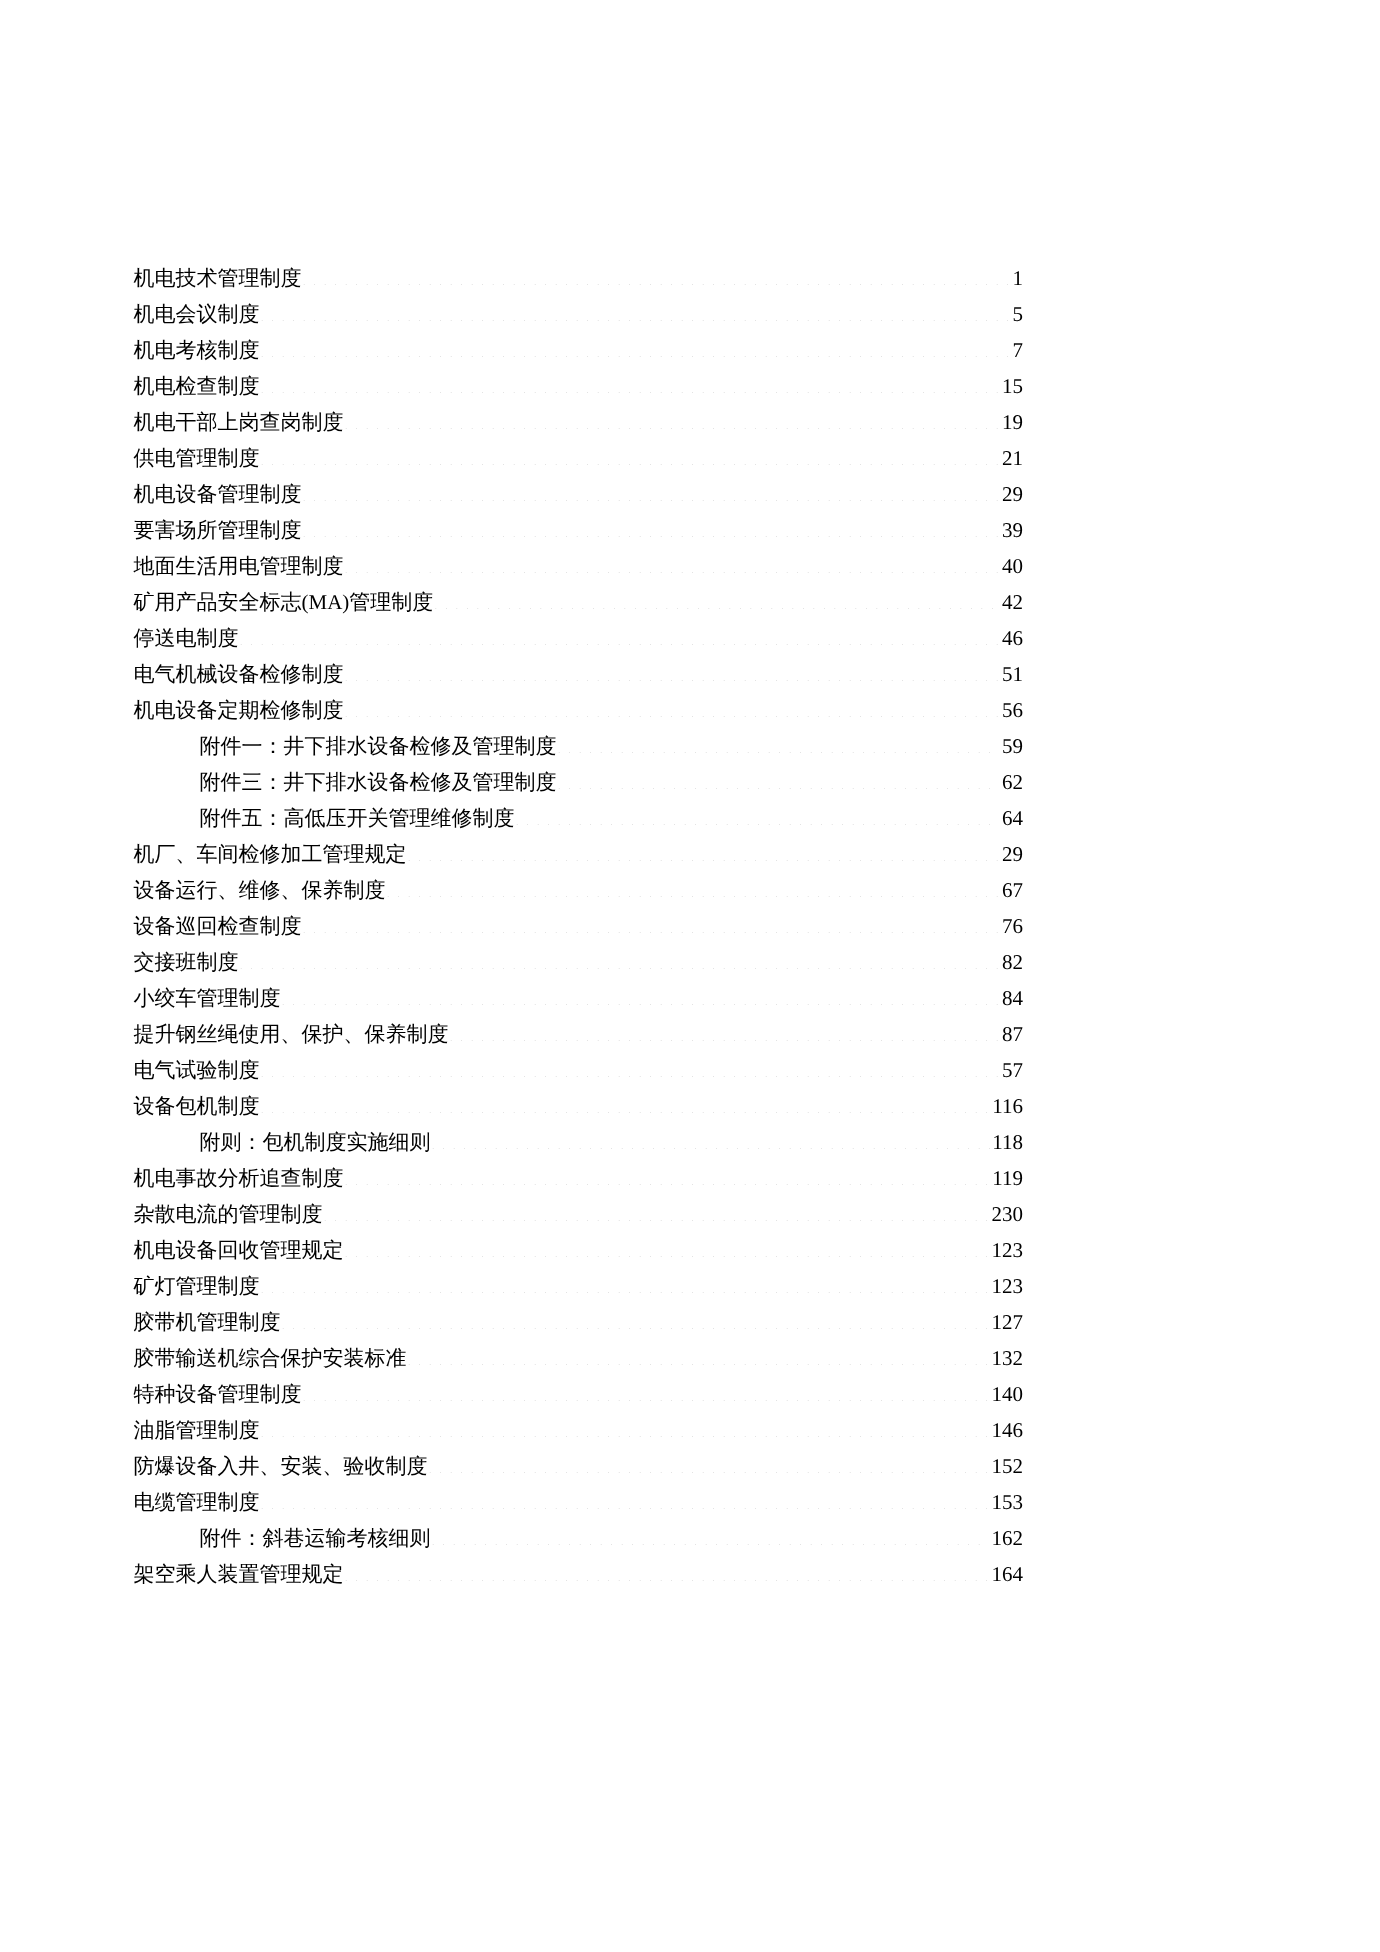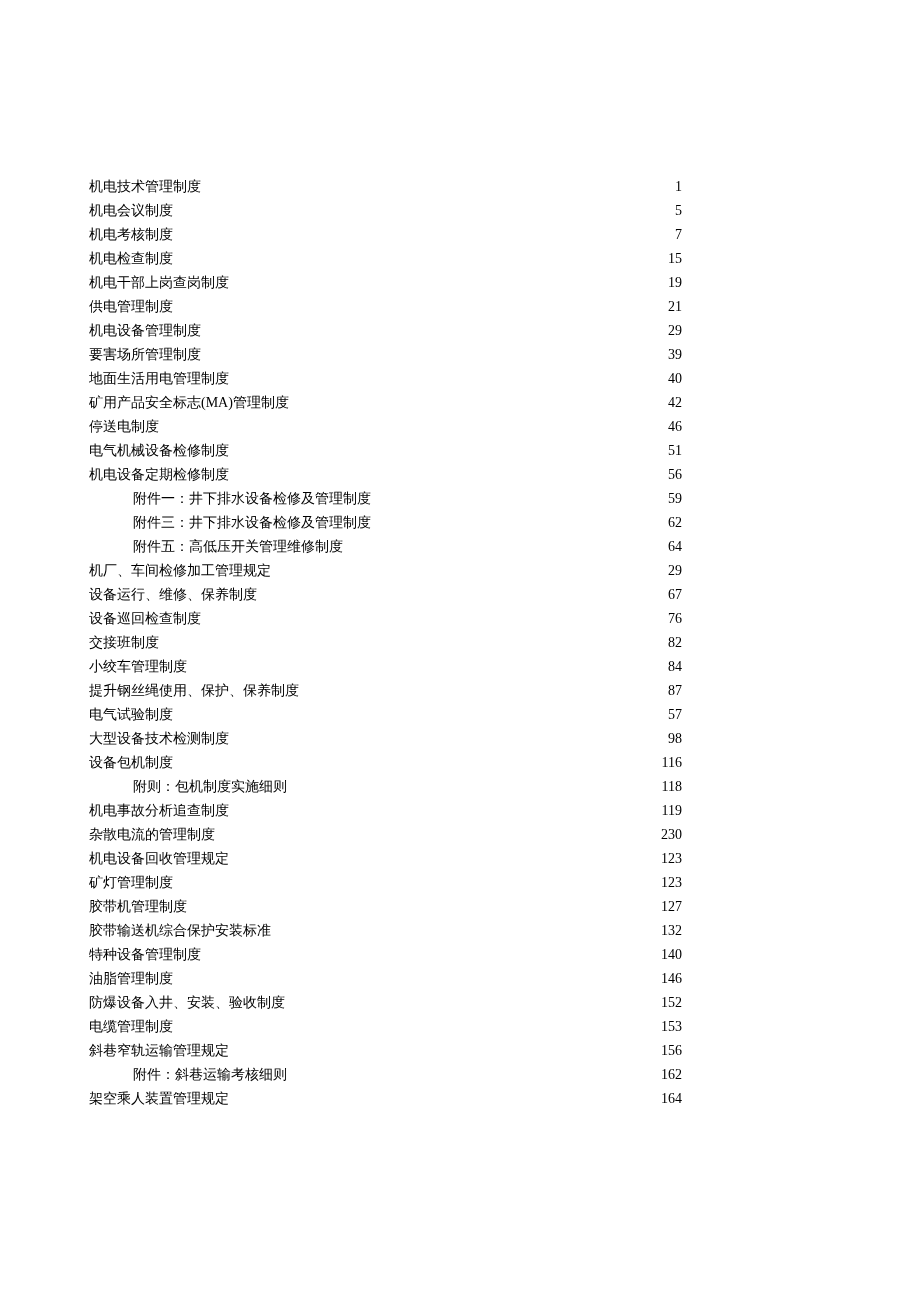--- a/index.html
+++ b/index.html
@@ -160,25 +160,20 @@
         <span class="label">提升钢丝绳使用、保护、保养制度</span>
         <span class="leader"></span>
         <span class="page-num">87</span>
       </div>
       <div class="toc-row">
         <span class="label">电气试验制度</span>
         <span class="leader"></span>
         <span class="page-num">57</span>
       </div>
       <div class="toc-row">
-        <span class="label">大型设备技术检测制度</span>
-        <span class="leader"></span>
-        <span class="page-num">98</span>
-      </div>
-      <div class="toc-row">
         <span class="label">设备包机制度</span>
         <span class="leader"></span>
         <span class="page-num">116</span>
       </div>
       <div class="toc-row indent-1">
         <span class="label">附则：包机制度实施细则</span>
         <span class="leader"></span>
         <span class="page-num">118</span>
       </div>
       <div class="toc-row">
@@ -223,25 +218,20 @@
       </div>
       <div class="toc-row">
         <span class="label">防爆设备入井、安装、验收制度</span>
         <span class="leader"></span>
         <span class="page-num">152</span>
       </div>
       <div class="toc-row">
         <span class="label">电缆管理制度</span>
         <span class="leader"></span>
         <span class="page-num">153</span>
-      </div>
-      <div class="toc-row">
-        <span class="label">斜巷窄轨运输管理规定</span>
-        <span class="leader"></span>
-        <span class="page-num">156</span>
       </div>
       <div class="toc-row indent-1">
         <span class="label">附件：斜巷运输考核细则</span>
         <span class="leader"></span>
         <span class="page-num">162</span>
       </div>
       <div class="toc-row">
         <span class="label">架空乘人装置管理规定</span>
         <span class="leader"></span>
         <span class="page-num">164</span>

